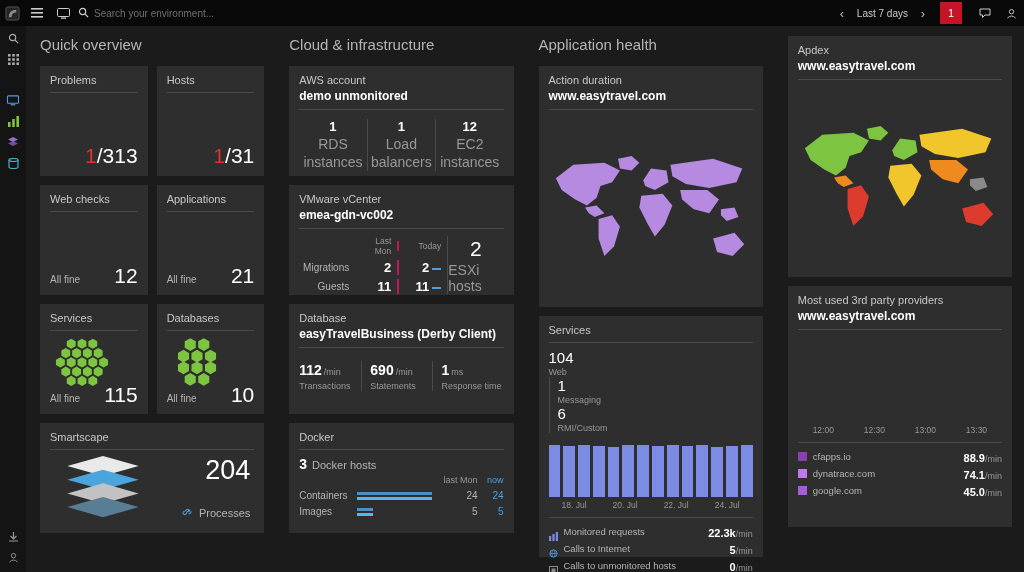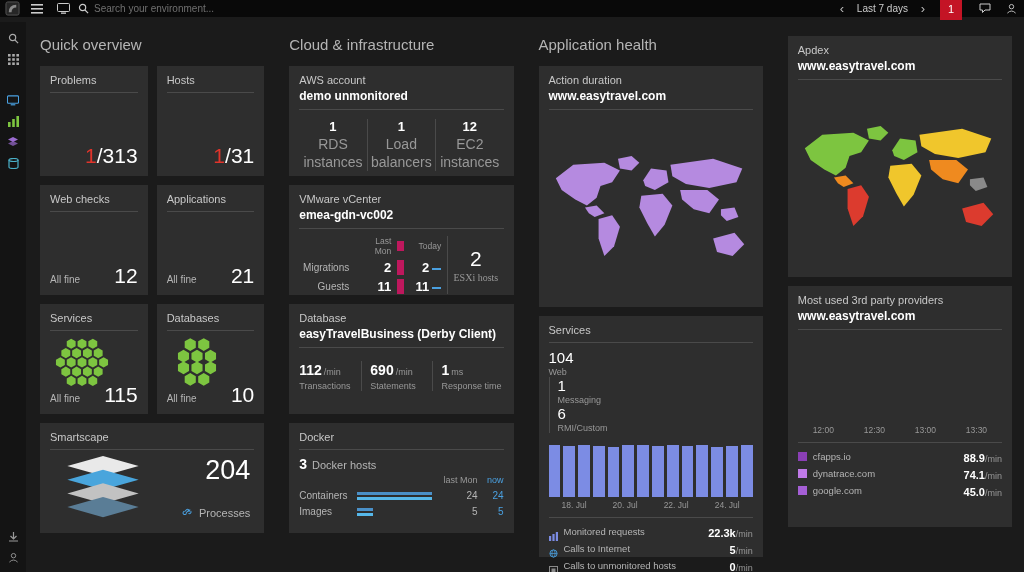--- a/index.html
+++ b/index.html
@@ -1,20 +1,20 @@
 <!DOCTYPE html>
 <html><head>
 <meta charset="utf-8">
 <style>
   * { margin:0; padding:0; box-sizing:border-box; }
   html,body { width:1024px; height:572px; overflow:hidden; }
   body { background:#1b1b1b; font-family:"Liberation Sans", sans-serif; color:#ddd; position:relative; }
 
   
-  .topbar { position:absolute; top:0; left:0; right:0; height:17px; background:#090909; display:flex; align-items:center; z-index:20; }
+  .topbar { position:absolute; top:0; left:0; right:0; height:26px; background:#090909; display:flex; align-items:center; z-index:20; }
   .tb-item { height:22px; display:flex; align-items:center; justify-content:center; color:#bbb; cursor:pointer; }
   .tb-logo { width:24px; }
   .tb-icon { width:26px; }
   .tb-search { display:flex; align-items:center; gap:5px; margin-left:2px; }
   .tb-search input { background:transparent; border:none; outline:none; color:#bbb; font-size:10px; width:230px; font-family:inherit; }
   .tb-search input::placeholder { color:#707070; }
   .tb-spacer { flex:1; }
   .tb-chev { width:18px; font-size:13px; color:#bbb; text-align:center; }
   .tb-range { font-size:10px; color:#ccc; padding:0 6px; }
   .tb-badge { width:22px; height:22px; background:#c41425; color:#fff; font-size:11px; display:flex; align-items:center; justify-content:center; margin:0 10px 0 8px; cursor:pointer; }
@@ -65,25 +65,25 @@
   .db-v { font-size:14px; font-weight:700; color:#fff; }
   .db-u { font-size:9px; color:#989898; margin-left:2px; }
   .db-l { font-size:9px; color:#989898; margin-top:2px; }
 
   
   .vm-body { display:flex; margin-top:7px; }
   .vm-table { display:grid; grid-template-columns:58px 40px 50px; row-gap:4px; align-items:center; }
   .vm-h { font-size:8.5px; color:#989898; text-align:right; padding-right:6px; }
   .vm-l { font-size:10px; color:#b5b5b5; text-align:right; padding-right:8px; }
   .vm-v { font-size:13px; font-weight:700; color:#fff; text-align:right; padding-right:6px; }
-  .vm-today { border-left:7px solid #be185d; }
+  .vm-today { border-left:2px solid #be185d; }
   .spark { display:inline-block; width:9px; height:2px; background:#4aa0e0; margin-left:3px; vertical-align:middle; }
   .vm-esxi { flex:1; border-left:1px solid #4a4a4a; display:flex; flex-direction:column; align-items:center; justify-content:center; gap:1px; }
   .esxi-v { font-size:21px; font-weight:300; color:#fff; }
-  .esxi-l { font-size:10px; color:#989898;font-family:Liberation Serif, serif; }
+  .esxi-l { font-size:14px; color:#989898; }
 
   
   .dk-hosts { margin-top:6px; font-size:11px; color:#b5b5b5; }
   .dk-hosts b { font-size:14px; font-weight:700; color:#fff; margin-right:5px; }
   .dk-grid { display:grid; grid-template-columns:58px 1fr 36px 26px; row-gap:5px; margin-top:3px; align-items:center; }
   .dk-h { font-size:9px; color:#989898; text-align:right; }
   .dk-h.now { color:#4aa0e0; }
   .dk-label { font-size:10px; color:#b5b5b5; }
   .dk-bars { display:flex; flex-direction:column; gap:2px; padding-right:10px; }
   .dk-bars div { height:3px; }

